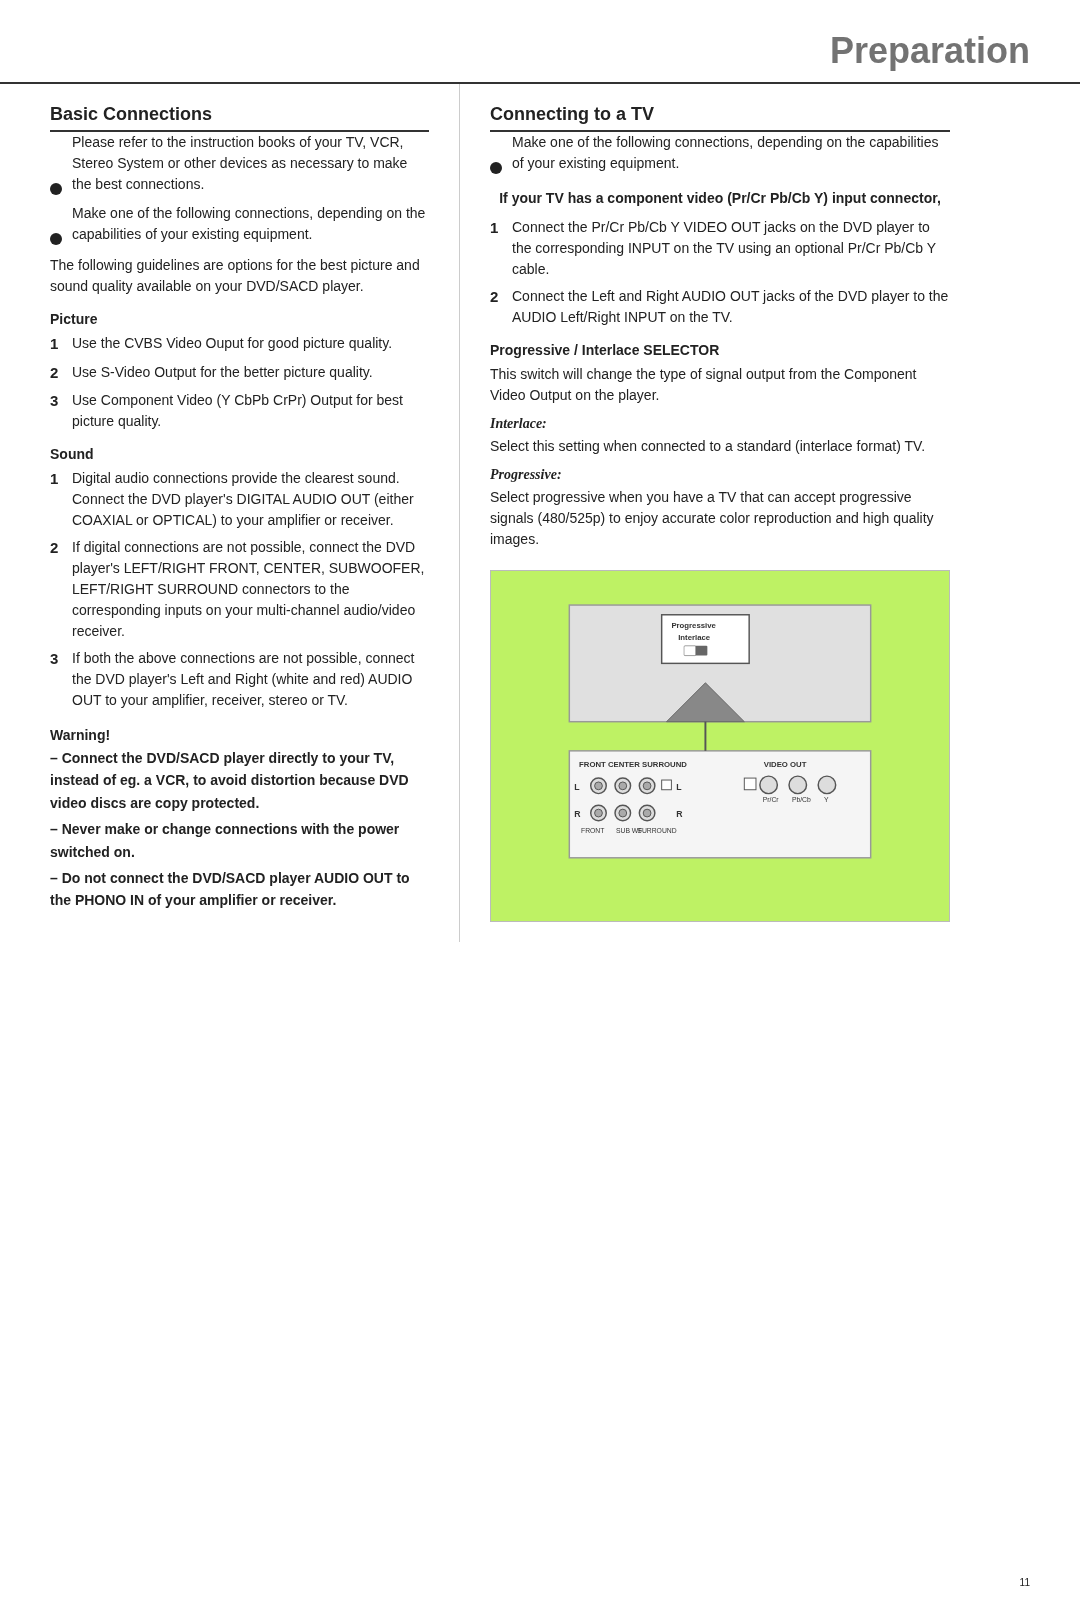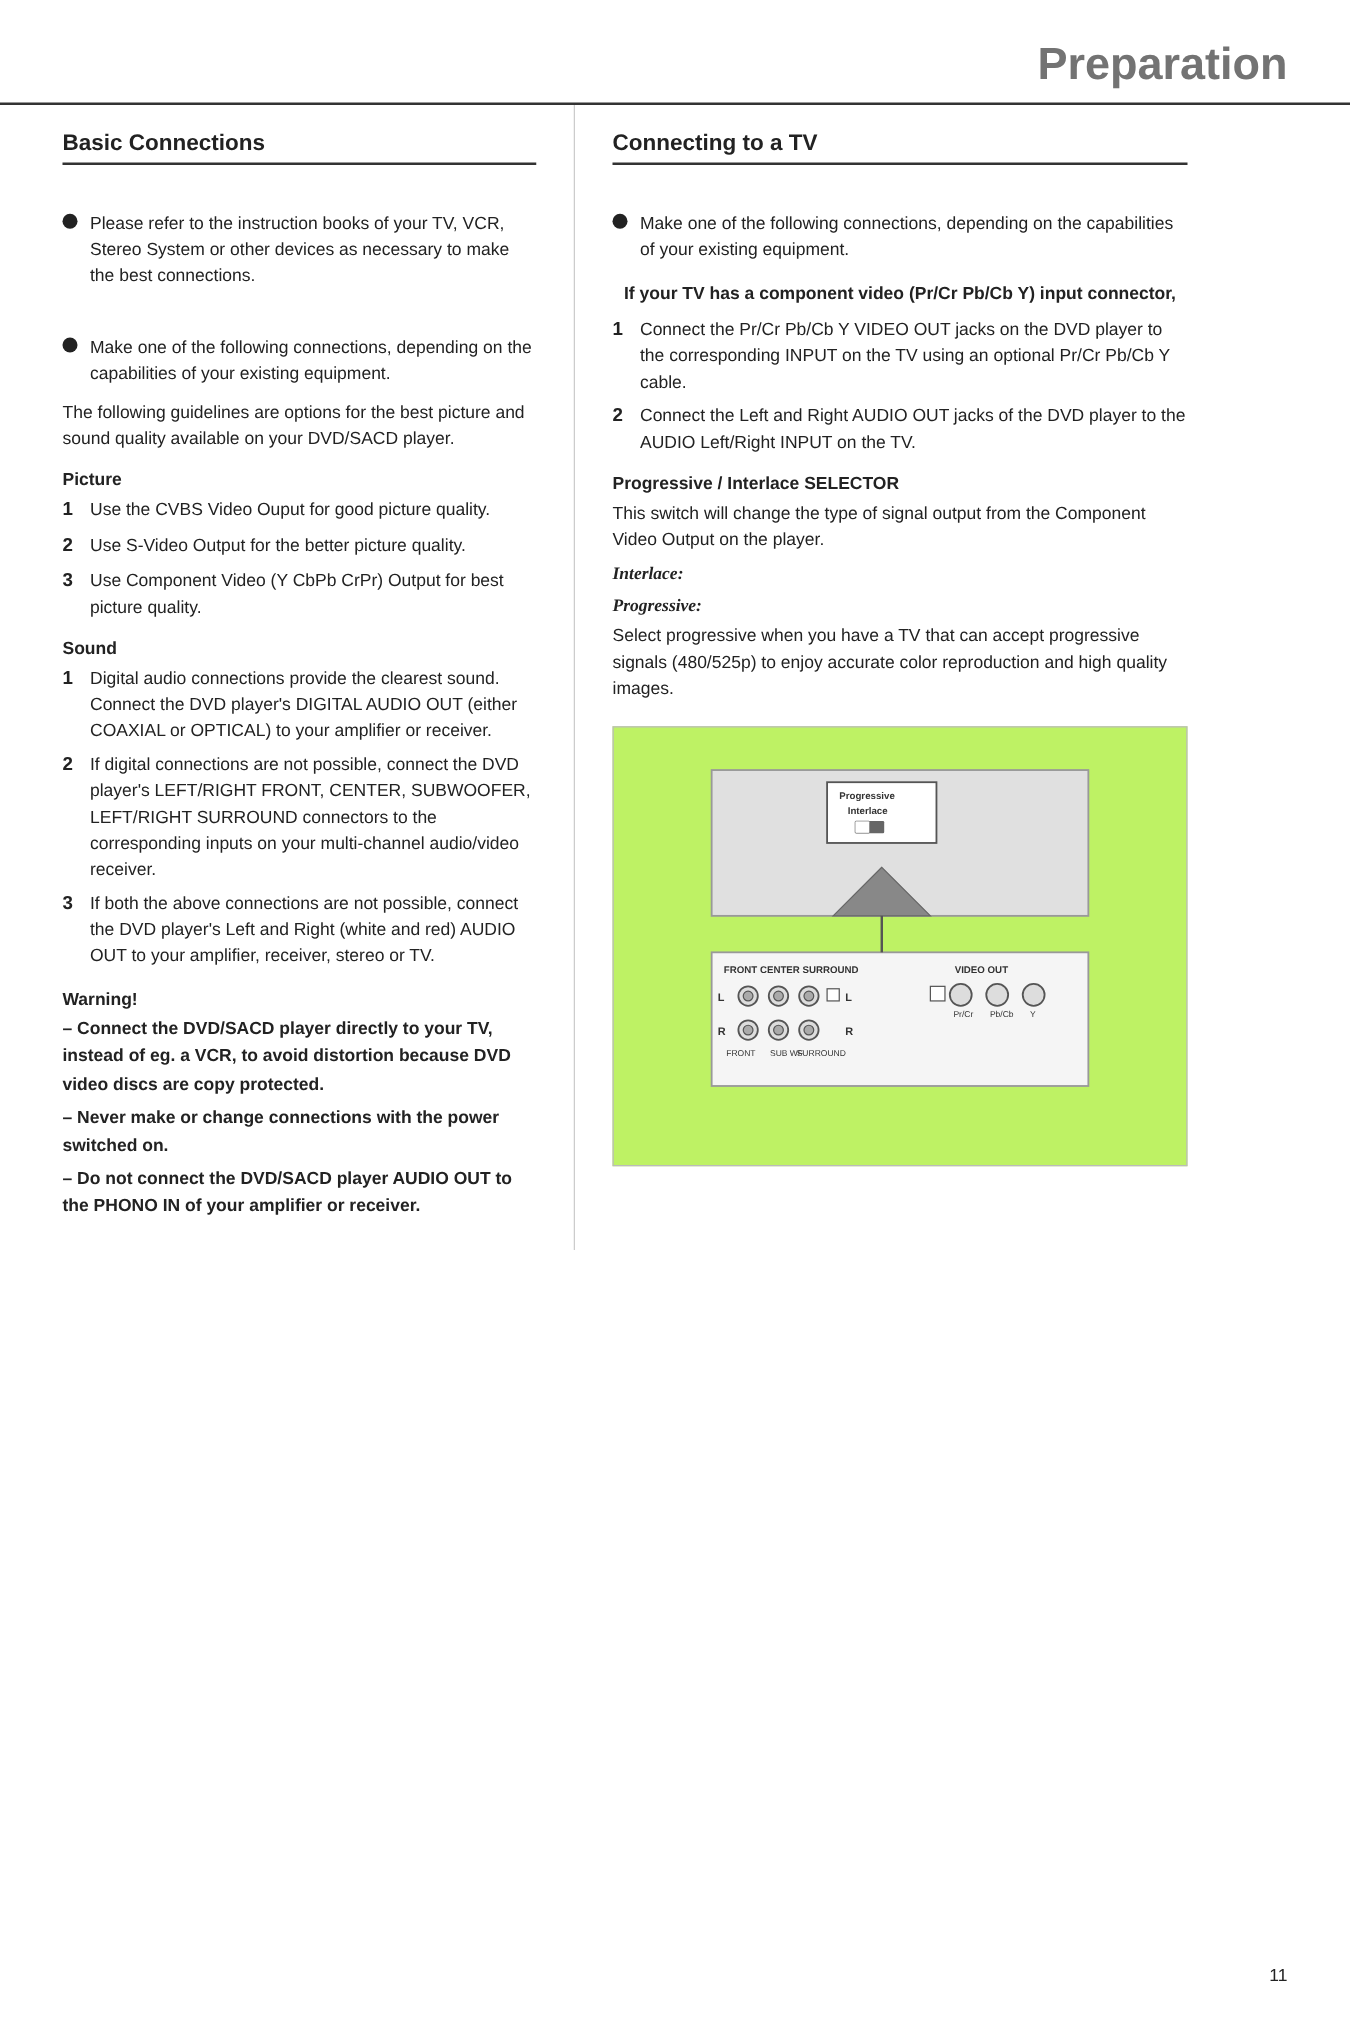--- a/index.html
+++ b/index.html
@@ -45,23 +45,22 @@
 
     .section-title {
       font-size: 18px;
       font-weight: bold;
       border-bottom: 2px solid #333;
       padding-bottom: 5px;
     }
 
     .bullet-item {
       display: flex;
-      align-items: flex-start;
+      align-items: flex-end;
       margin-bottom: 8px;
-      margin-top: 36px;
     }
 
     .bullet-dot {
       width: 12px;
       height: 12px;
       background: #222;
       border-radius: 50%;
       margin-top: 3px;
       margin-right: 10px;
       flex-shrink: 0;
@@ -150,21 +149,21 @@
     .diagram-svg-container {
       width: 100%;
       display: flex;
       justify-content: center;
     }
 
     .page-number {
       position: absolute;
       bottom: 30px;
       right: 50px;
-      font-size: 14px;
+      font-size: 10px;
     }
   </style>
 </head>
 <body>
 
 <div class="page-header">
   <span class="page-title">Preparation</span>
 </div>
 
 <div class="content-area">
@@ -248,20 +247,21 @@
         <span class="num">2</span>
         <span>Connect the Left and Right AUDIO OUT jacks of the DVD player to the AUDIO Left/Right INPUT on the TV.</span>
       </li>
     </ol>
 
     <div class="progressive-selector-title">Progressive / Interlace SELECTOR</div>
 
     <p style="line-height:1.5; margin-bottom:10px;">This switch will change the type of signal output from the Component Video Output on the player.</p>
 
     <div class="italic-label">Interlace:</div>
+    <p style="line-height:1.5; margin-bottom:6px;">Select this setting when connected to a standard (interlace format) TV.</p>
 
     <div class="italic-label">Progressive:</div>
     <p style="line-height:1.5;">Select progressive when you have a TV that can accept progressive signals (480/525p) to enjoy accurate color reproduction and high quality images.</p>
 
     <div class="diagram-container">
       <div class="diagram-svg-container">
         <svg width="430" height="310" viewBox="0 0 430 310" xmlns="http://www.w3.org/2000/svg">
 
           <rect x="60" y="10" width="310" height="120" fill="#e0e0e0" stroke="#999" stroke-width="1.5"></rect>
 

